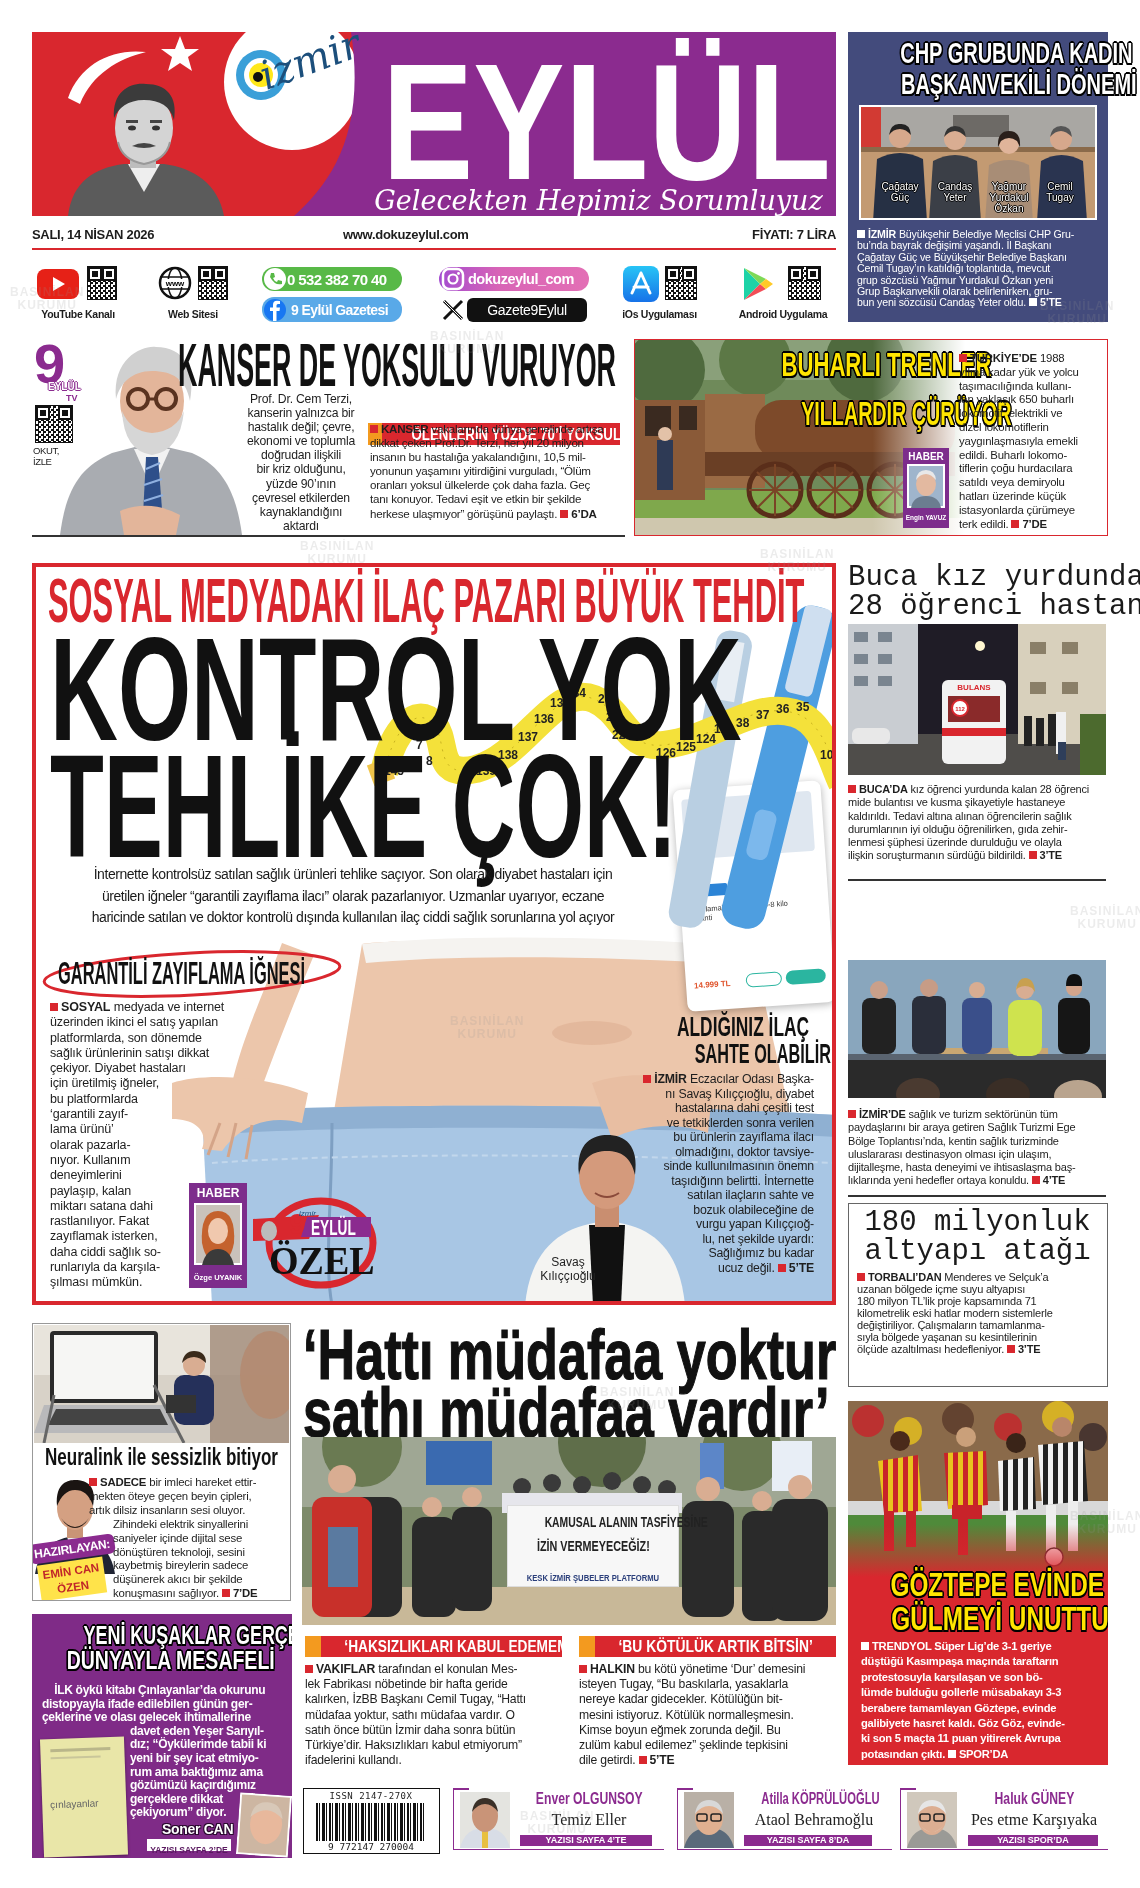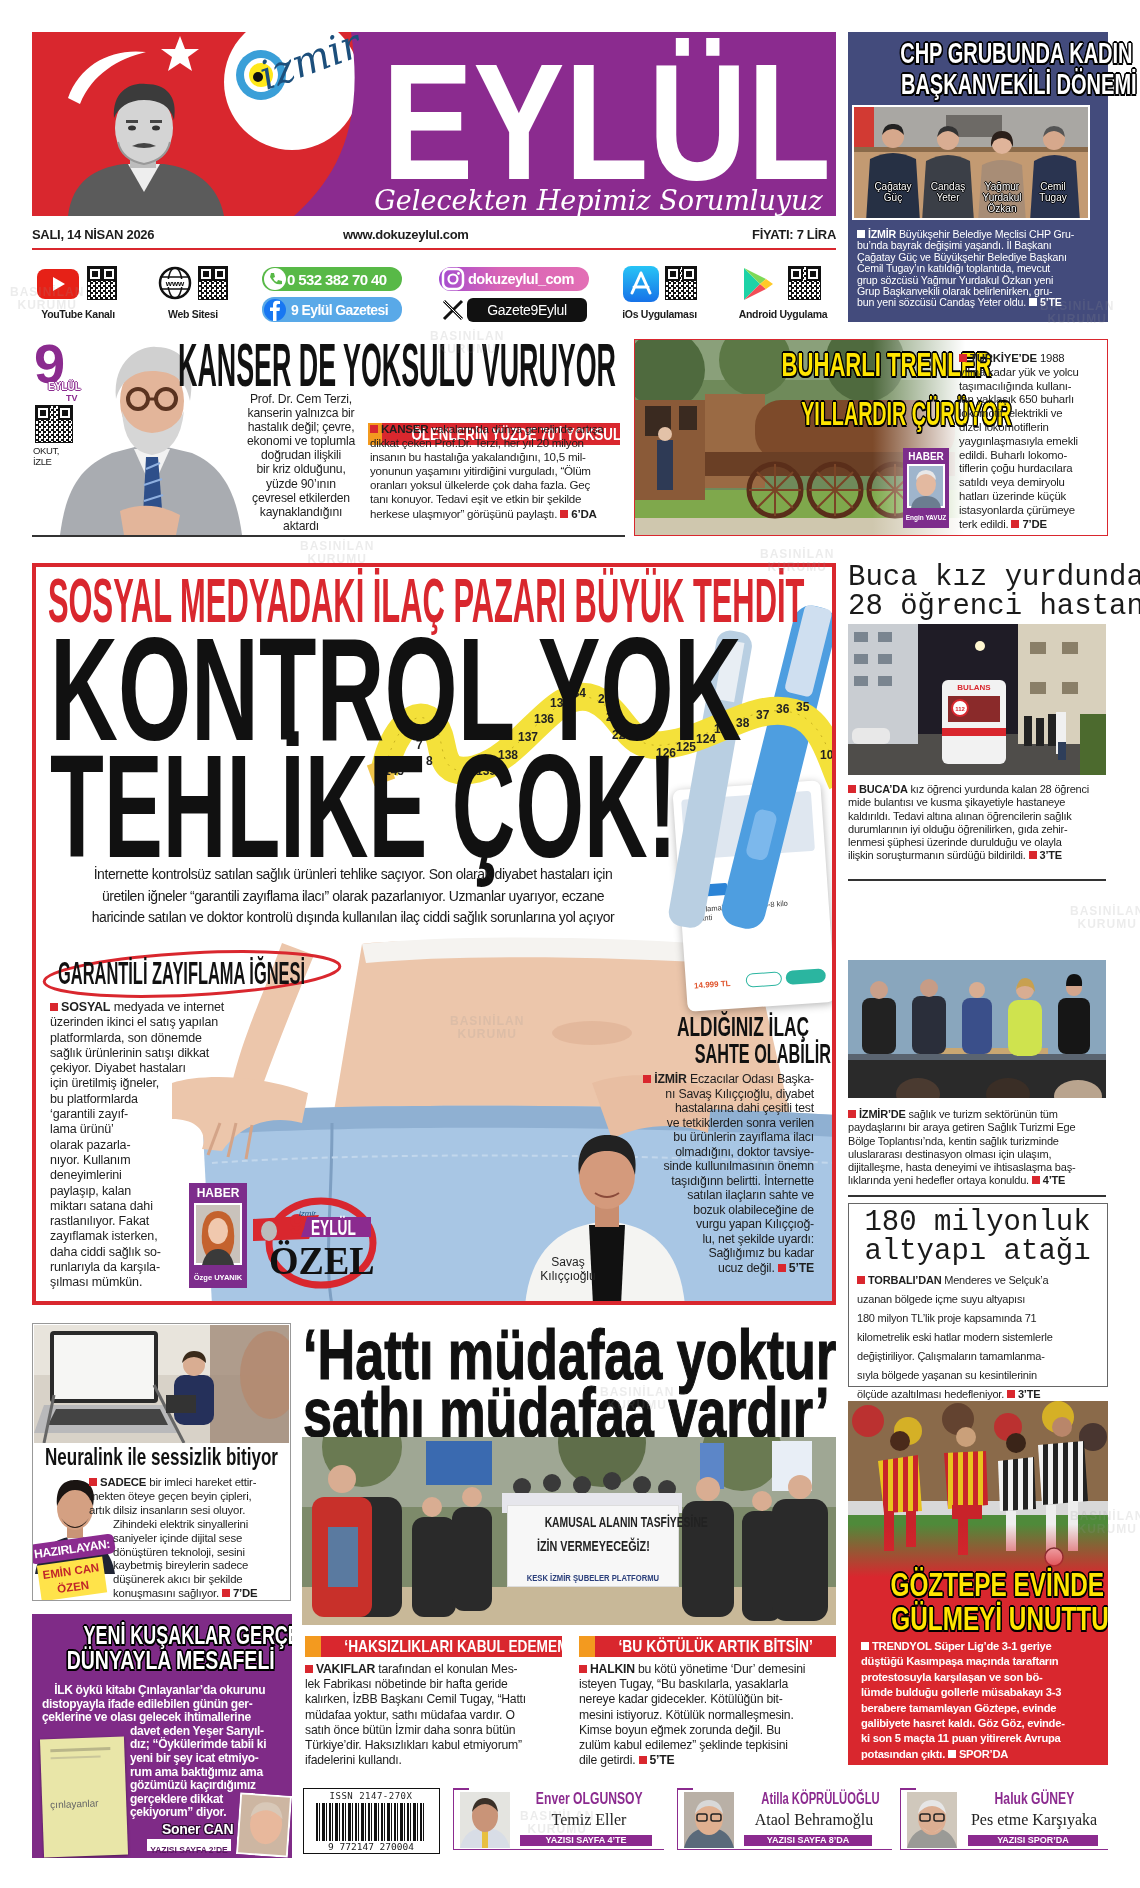--- a/index.html
+++ b/index.html
@@ -137,21 +137,21 @@
         <polygon points="2,34 24,23 18,18" fill="#f24d57"></polygon>
         <polygon points="24,13 31,18 24,23 18,18" fill="#ffca28"></polygon>
       </svg>
     <div class="qr" style="left:788px;top:266px;width:33px;height:34px;"></div>
     <div class="lbl" style="left:730px;top:308px;width:106px;">Android Uygulama</div>
   </section>
 
   <article class="a" style="left:848px;top:32px;width:260px;height:290px;background:#434b7c;">
     <div class="c stroke" style="left:0;top:7px;width:260px;color:#fff;"><span style="font-size:29px;transform:scaleX(0.69);">CHP GRUBUNDA KADIN</span></div>
     <div class="c stroke" style="left:0;top:38px;width:260px;color:#fff;"><span style="font-size:29px;transform:scaleX(0.69);">BAŞKANVEKİLİ DÖNEMİ</span></div>
-    <div class="a" style="left:4px;top:73px;width:238px;height:115px;border:2px solid #fff;overflow:hidden;">
+    <div class="a" style="left:11px;top:73px;width:238px;height:115px;border:2px solid #fff;overflow:hidden;">
       <svg width="238" height="115">
         <rect width="238" height="115" fill="#c39a72"></rect>
           <rect width="238" height="42" fill="#a9a7a3"></rect>
           <rect width="20" height="42" fill="#d23a33"></rect>
           <rect x="92" y="8" width="56" height="22" fill="#6d6a66"></rect>
           <rect y="40" width="238" height="5" fill="#8a6a4a"></rect>
         <path d="M12,115 L16,52 Q39,40 62,52 L66,115 Z" fill="#263044"></path>
           <circle cx="39" cy="30" r="11" fill="#d6a88c"></circle>
           <path d="M28,28 Q30,16 39,17 Q49,16 50,28 Q45,22 39,22 Q32,22 28,28Z" fill="#222"></path>
         <path d="M68,115 L72,54 Q94,42 116,54 L120,115 Z" fill="#3b3f47"></path>
@@ -521,21 +521,21 @@
 Bölge Toplantısı’nda, kentin sağlık turizminde
 uluslararası destinasyon olması için ulaşım,
 dijitalleşme, hasta deneyimi ve ihtisaslaşma baş-
 lıklarında yeni hedefler ortaya konuldu.</span> <span class="sq"></span><b>4’TE</b></div>
     <div class="rule" style="left:0;top:305px;width:258px;"></div>
   </article>
 
   <article class="a" style="left:848px;top:1203px;width:260px;height:184px;border:1.5px solid #666;">
     <div class="serif-h" style="left:0;top:4px;width:257px;">180 milyonluk
 altyapı atağı</div>
-    <div class="tx" style="left:8px;top:67px;font-size:11px;line-height:19px;letter-spacing:-0.2px;"><span class="sq"></span><b>TORBALI’DAN</b><span> Menderes ve Selçuk’a
+    <div class="tx" style="left:8px;top:67px;font-size:11px;line-height:12px;letter-spacing:-0.2px;"><span class="sq"></span><b>TORBALI’DAN</b><span> Menderes ve Selçuk’a
 uzanan bölgede içme suyu altyapısı
 180 milyon TL’lik proje kapsamında 71
 kilometrelik eski hatlar modern sistemlerle
 değiştiriliyor. Çalışmaların tamamlanma-
 sıyla bölgede yaşanan su kesintilerinin
 ölçüde azaltılması hedefleniyor.</span> <span class="sq"></span><b>3’TE</b></div>
   </article>
 
   <article class="a" style="left:848px;top:1401px;width:260px;height:364px;background:#d9272e;overflow:hidden;">
     <svg class="a" style="left:0;top:0" width="260" height="176">

